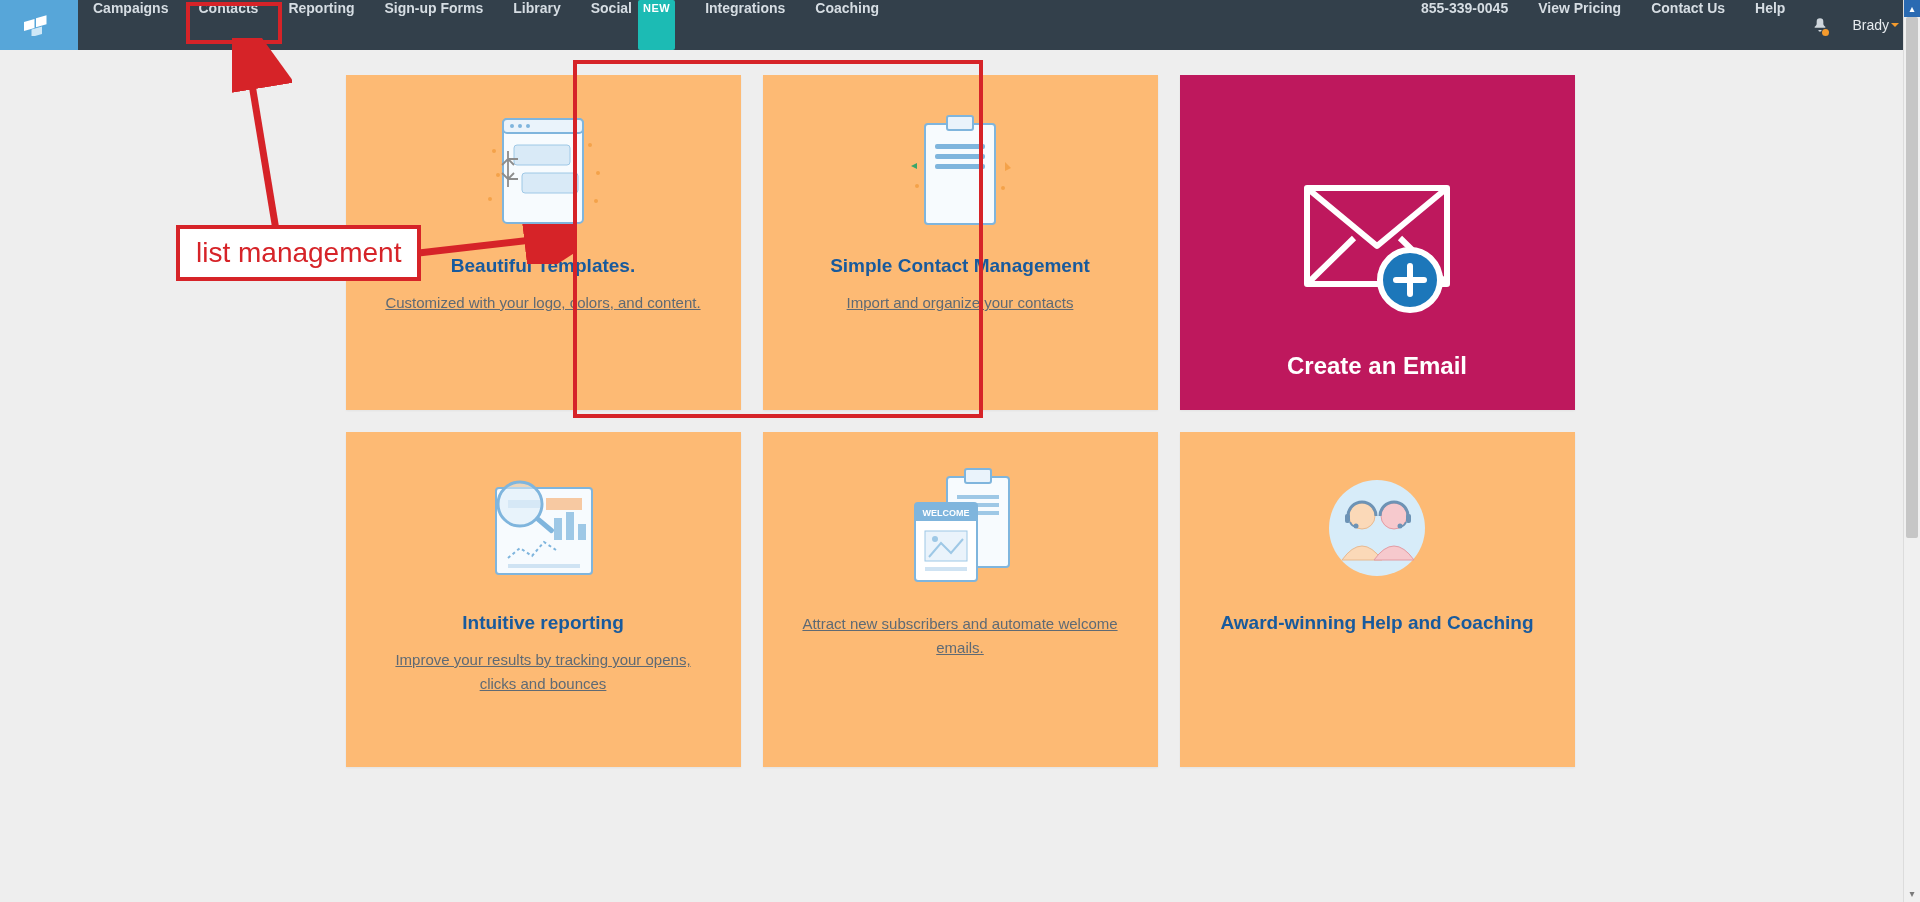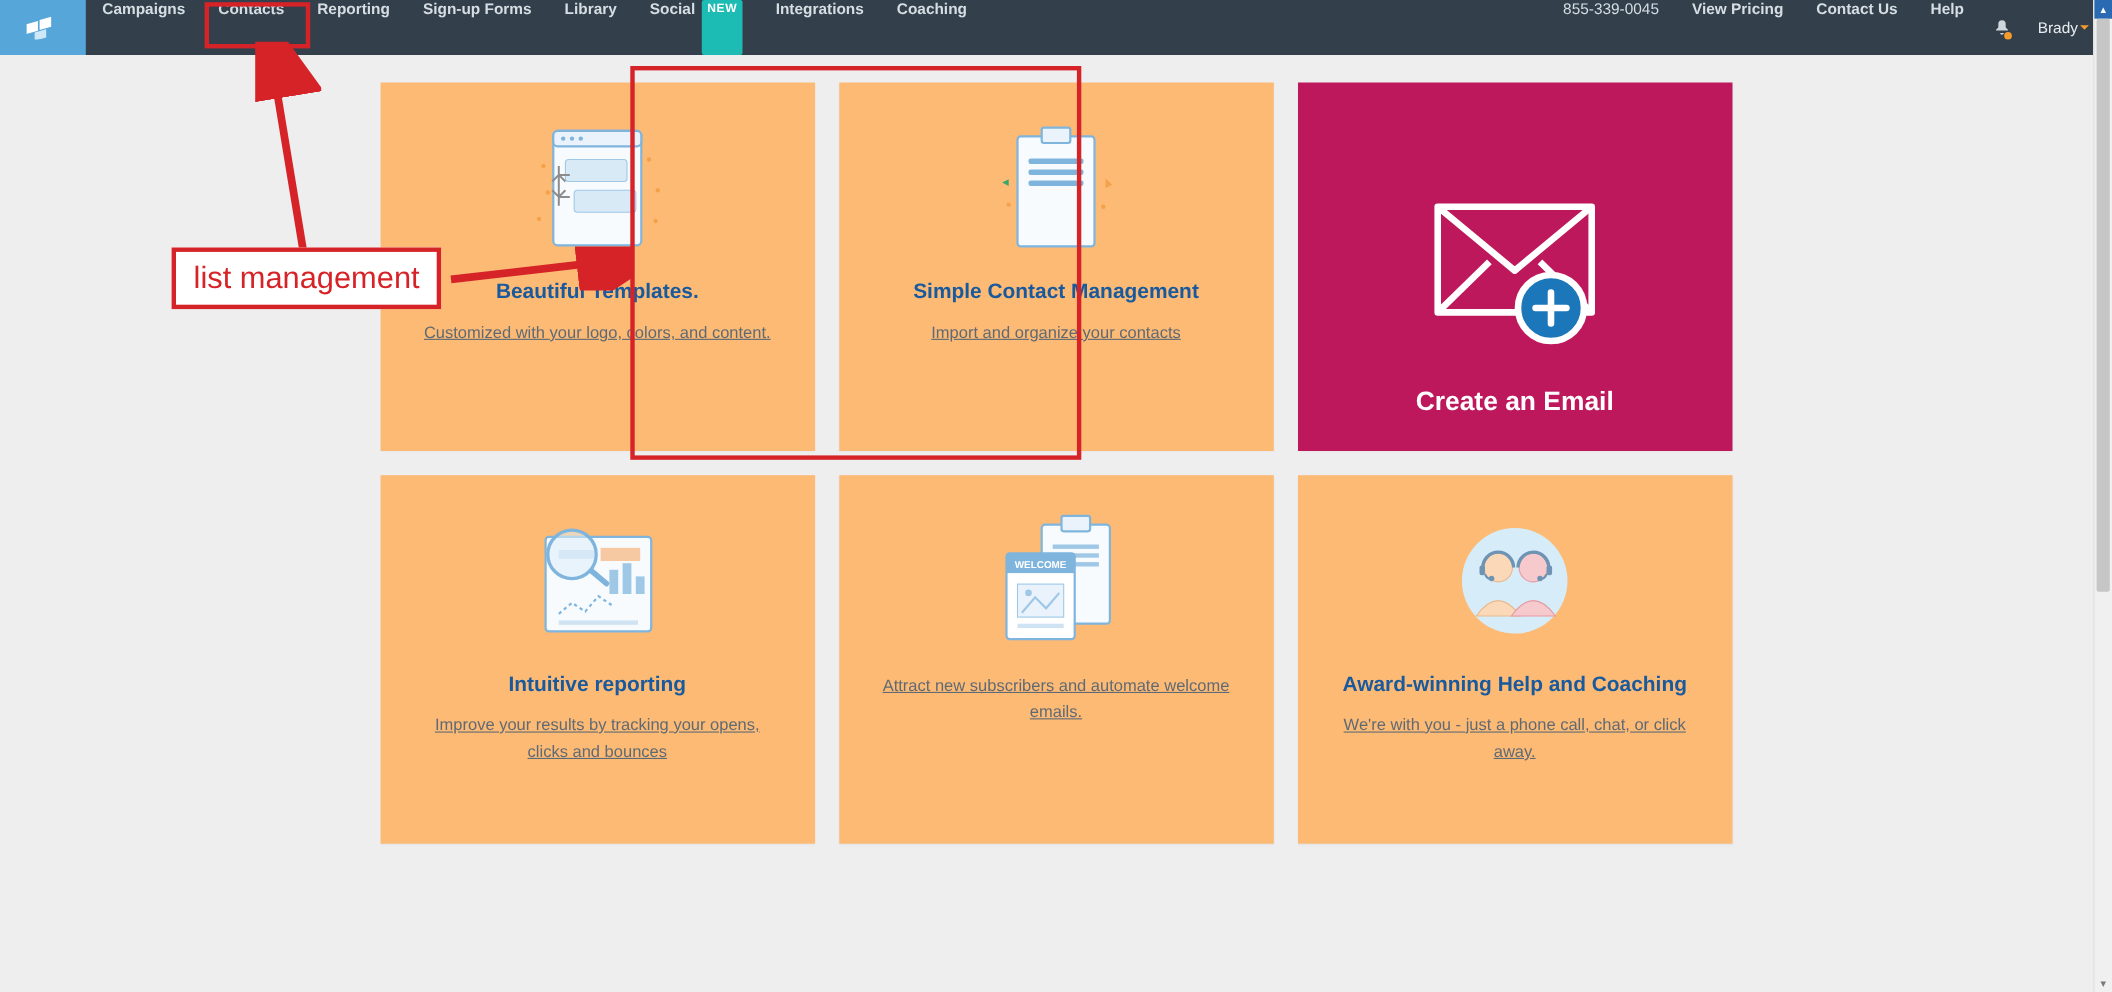--- a/index.html
+++ b/index.html
@@ -35,21 +35,21 @@
 
   .nav-item {
     padding: 0 15px;
     height: 100%;
     display: flex;
     color: #d6dde3;
     cursor: pointer;
     white-space: nowrap;
     font-weight: 600;
   }
-  .nav-item.phone { font-weight: 400; }
+  .nav-item.phone { font-weight: 700; }
 
   .new-badge {
     display: inline-block;
     background: #1cbbb4;
     color: #fff;
     font-size: 11px;
     letter-spacing: 0.5px;
     padding: 2px 5px;
     border-radius: 2px;
     margin-left: 6px;
@@ -368,28 +368,27 @@
           <circle cx="82" cy="48" r="13" fill="#f6c9cd" stroke="#e39aa2"></circle>
           <path d="M62 92 q20 -28 40 0 z" fill="#f6c9cd" stroke="#e39aa2"></path>
           <path d="M68 48 a14 14 0 0 1 28 0" fill="none" stroke="#6d93b5" stroke-width="3"></path>
           <rect x="94" y="46" width="5" height="9" rx="2" fill="#6d93b5"></rect>
           <circle cx="88" cy="58" r="2.5" fill="#6d93b5"></circle>
           <path d="M94 54 q-2 5 -6 4" stroke="#6d93b5" stroke-width="2" fill="none"></path>
         </g>
       </svg>
     </div>
     <h3>Award-winning Help and Coaching</h3>
-    <p>We're with you - just a phone call, chat, or click away.</p>
   </div>
 
 </div>
 
 <div class="anno-box" style="left:186px; top:2px;  width:96px;  height:42px;"></div>
 <div class="anno-box" style="left:573px; top:60px; width:410px; height:358px;"></div>
-<div class="anno-label" style="left:156px; top:225px;">list management</div>
+<div class="anno-label" style="left:176px; top:225px;">list management</div>
 
 <svg class="anno-arrow" style="left:232px; top:38px; width:60px; height:200px;" viewBox="0 0 60 200">
   <defs>
       <marker id="ah1" markerWidth="12" markerHeight="12" refX="6" refY="6" orient="auto">
         <path d="M0 0 L12 6 L0 12 z" fill="#d62328"></path>
       </marker>
     </defs>
   <line x1="44" y1="192" x2="14" y2="10" stroke="#d62328" stroke-width="7" marker-end="url(#ah1)"></line>
 </svg>
 <svg class="anno-arrow" style="left:406px; top:224px; width:170px; height:40px;" viewBox="0 0 170 40">

